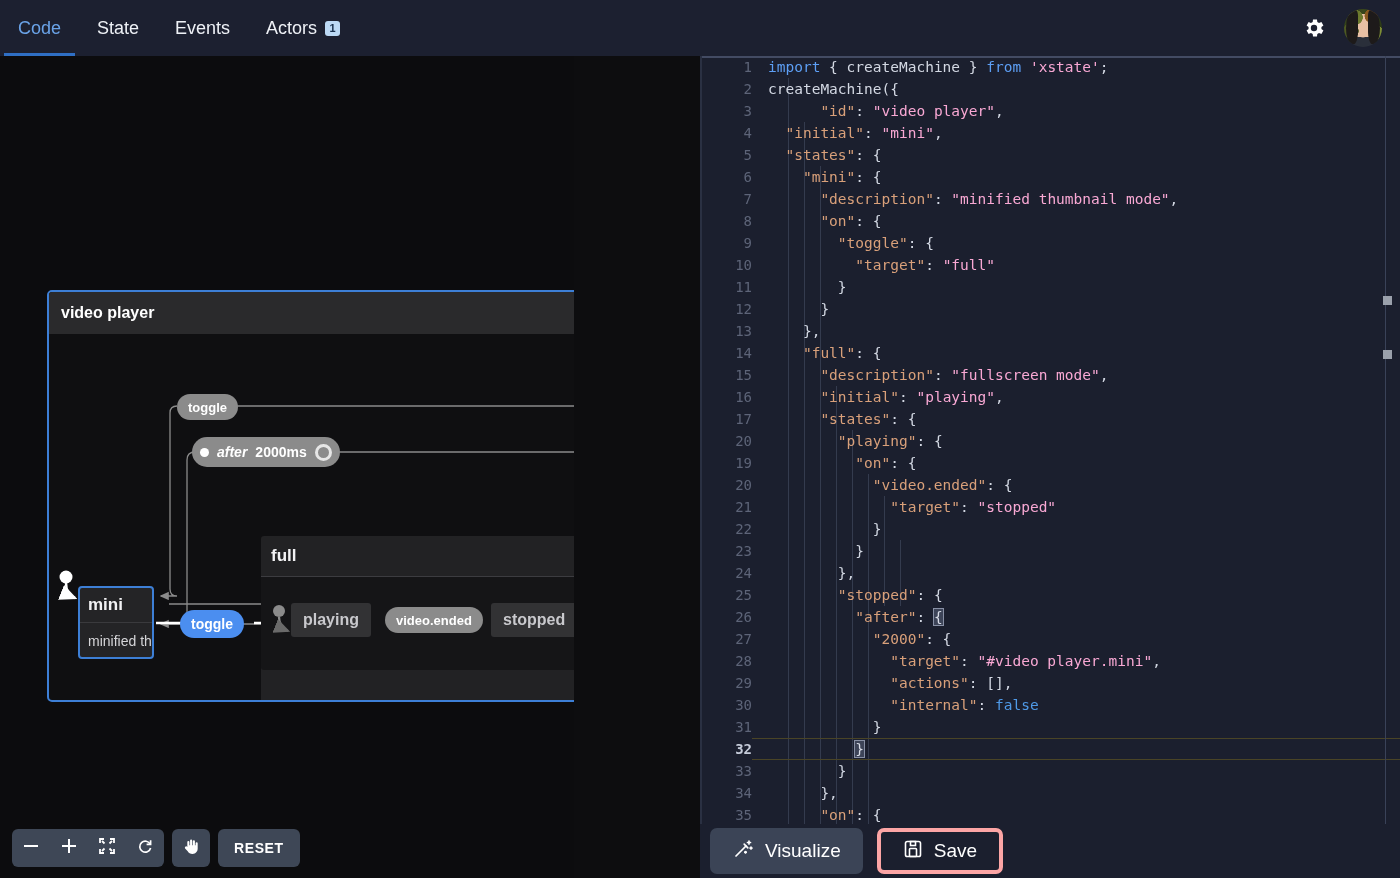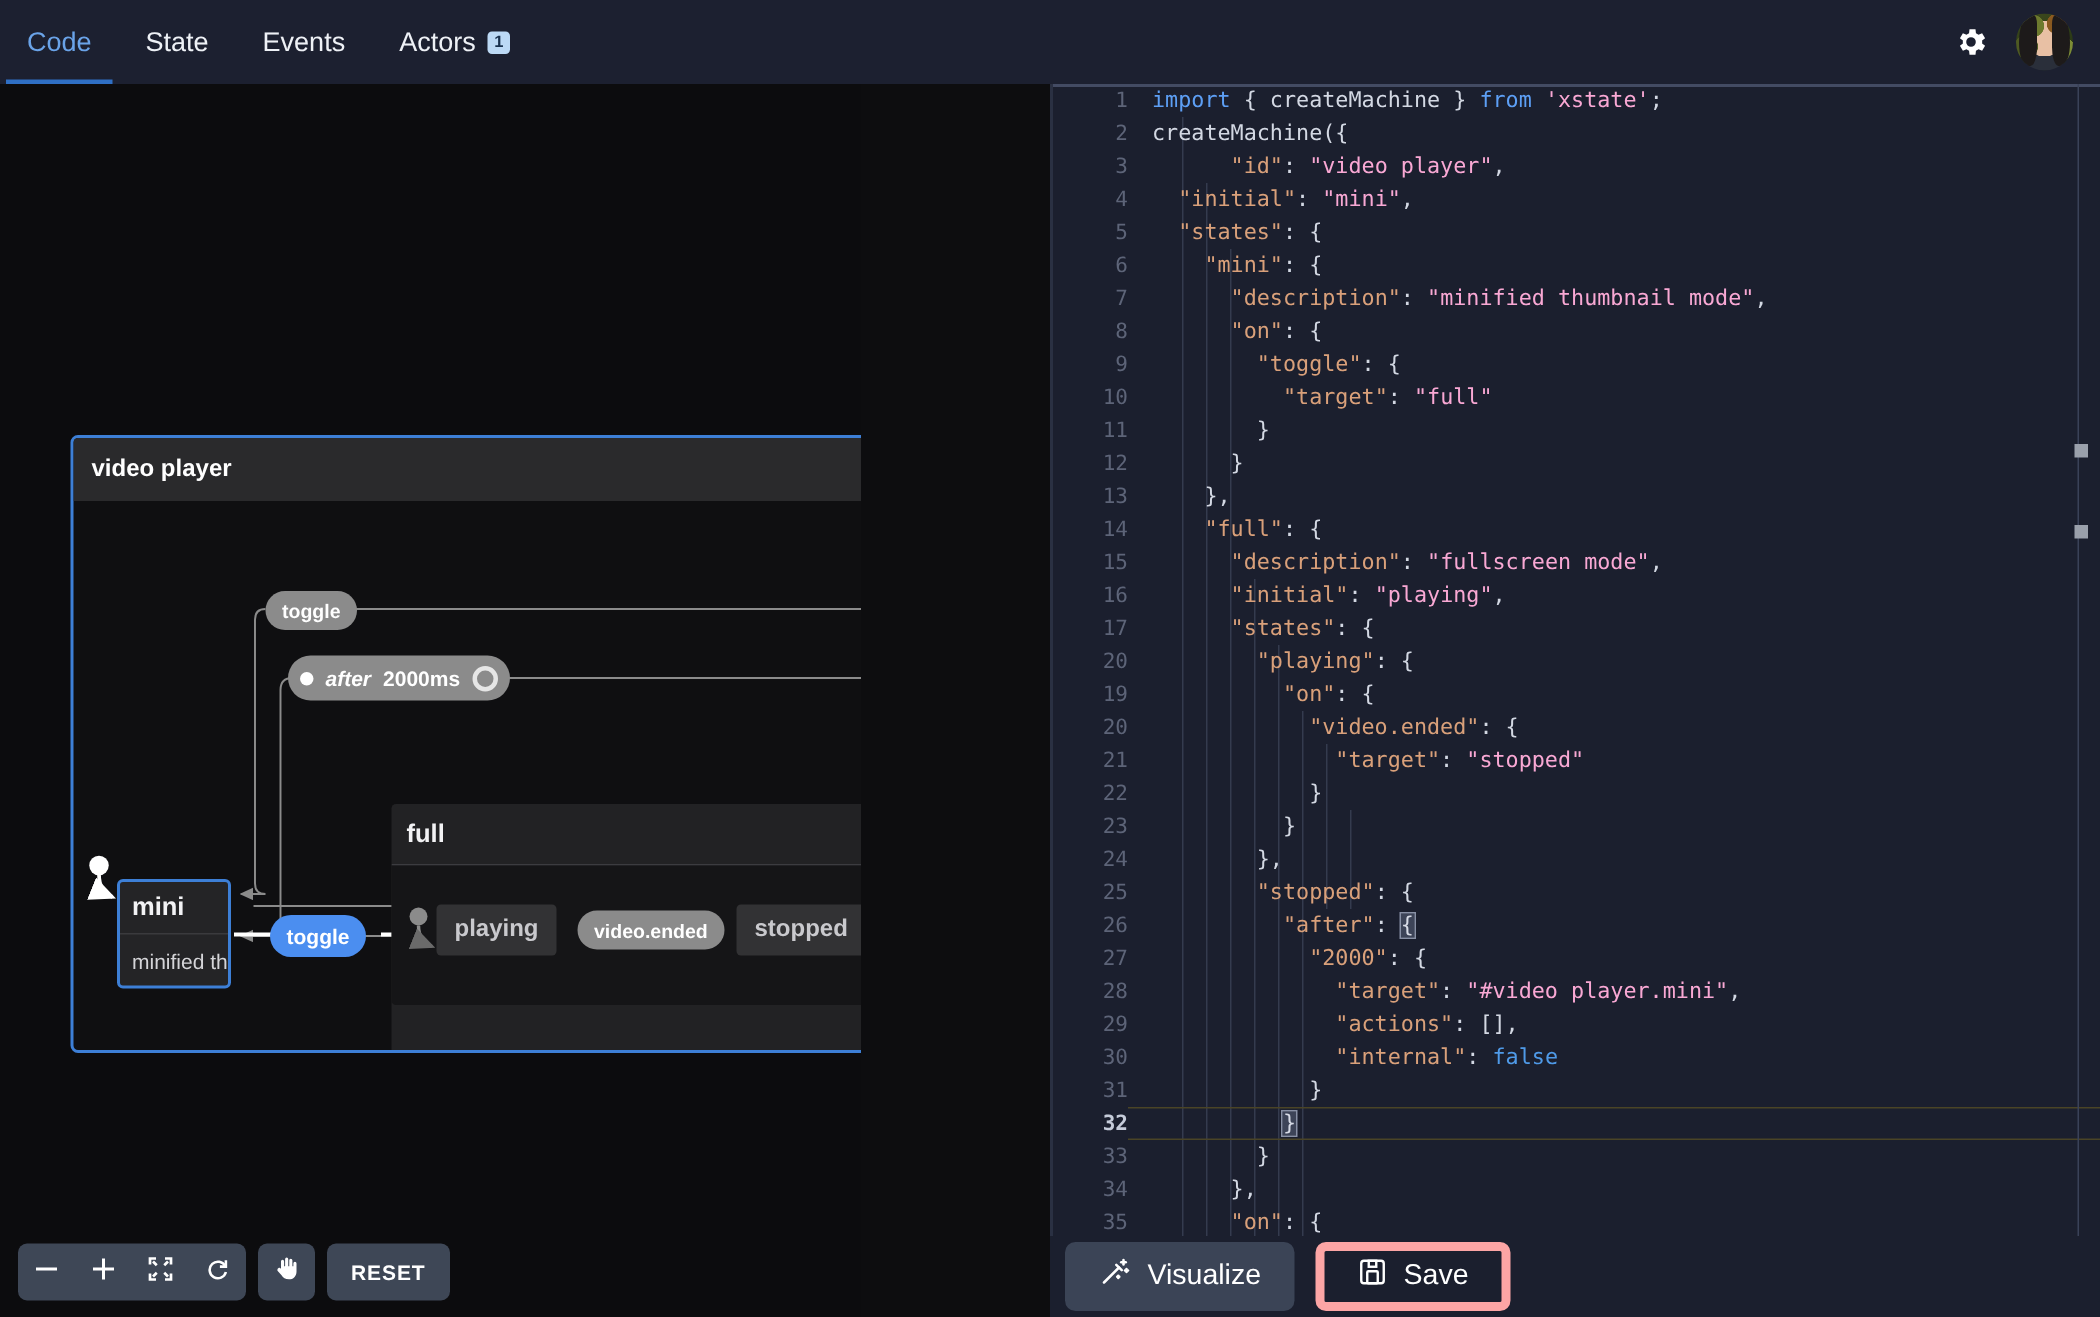--- a/index.html
+++ b/index.html
@@ -288,21 +288,21 @@
     padding-left: 10px;
   }
   .btn-visualize {
     background: #3b4456; color: #ffffff;
     border-radius: 7px; height: 46px;
     display: flex; align-items: center; gap: 11px;
     padding: 0 22px; font-size: 19px; cursor: pointer;
   }
   .btn-save {
     background: transparent; color: #ffffff;
-    border: 6px solid #fca5a5; border-radius: 7px; height: 46px;
+    border: 4px solid #fca5a5; border-radius: 7px; height: 46px;
     display: flex; align-items: center; gap: 11px;
     padding: 0 22px; font-size: 19px; cursor: pointer;
   }
 </style>
 </head>
 <body>
 
 <div class="header">
 
   <div class="tabs">

